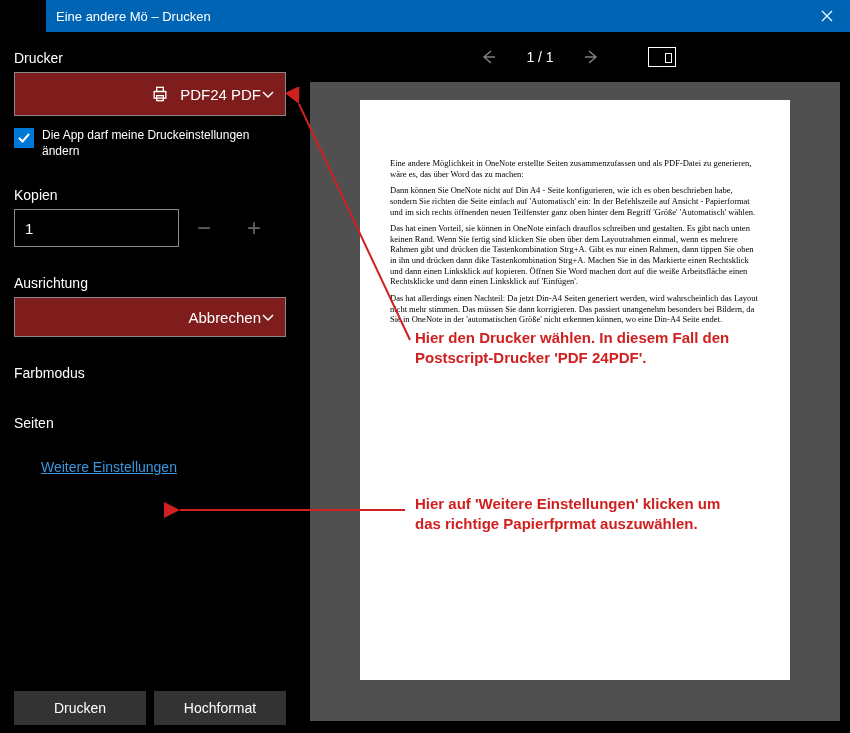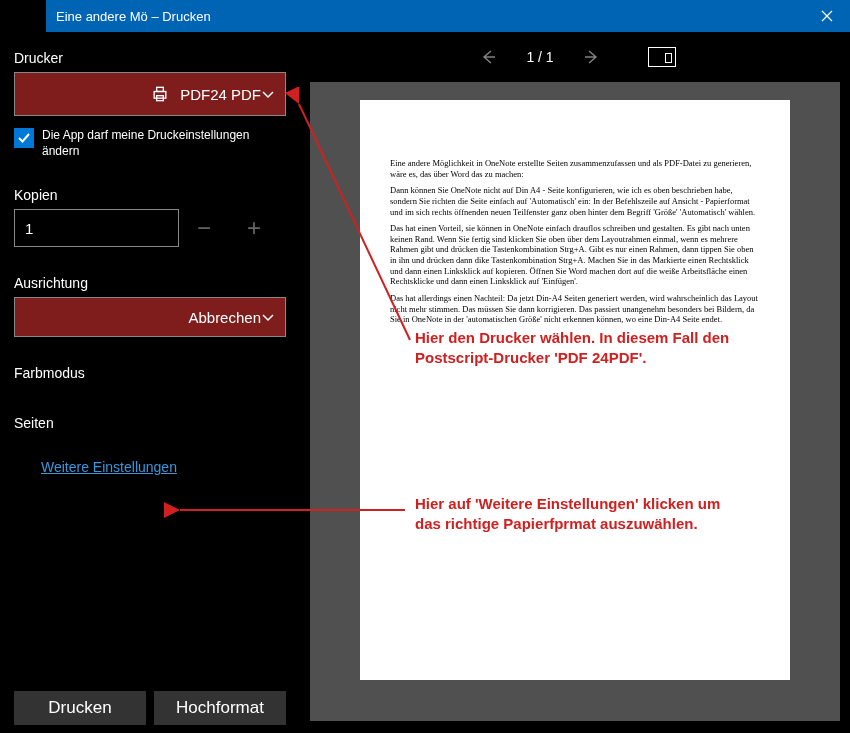--- a/index.html
+++ b/index.html
@@ -120,21 +120,21 @@
     padding-bottom: 6px;
   }
   .footer-btn {
     flex: 1;
     height: 34px;
     background: #333;
     color: #fff;
     display: flex;
     align-items: center;
     justify-content: center;
-    font-size: 17px;
+    font-size: 14px;
     cursor: pointer;
     border: none;
   }
   .preview-pane {
     flex: 1;
     background: #000;
     display: flex;
     flex-direction: column;
     position: relative;
   }

